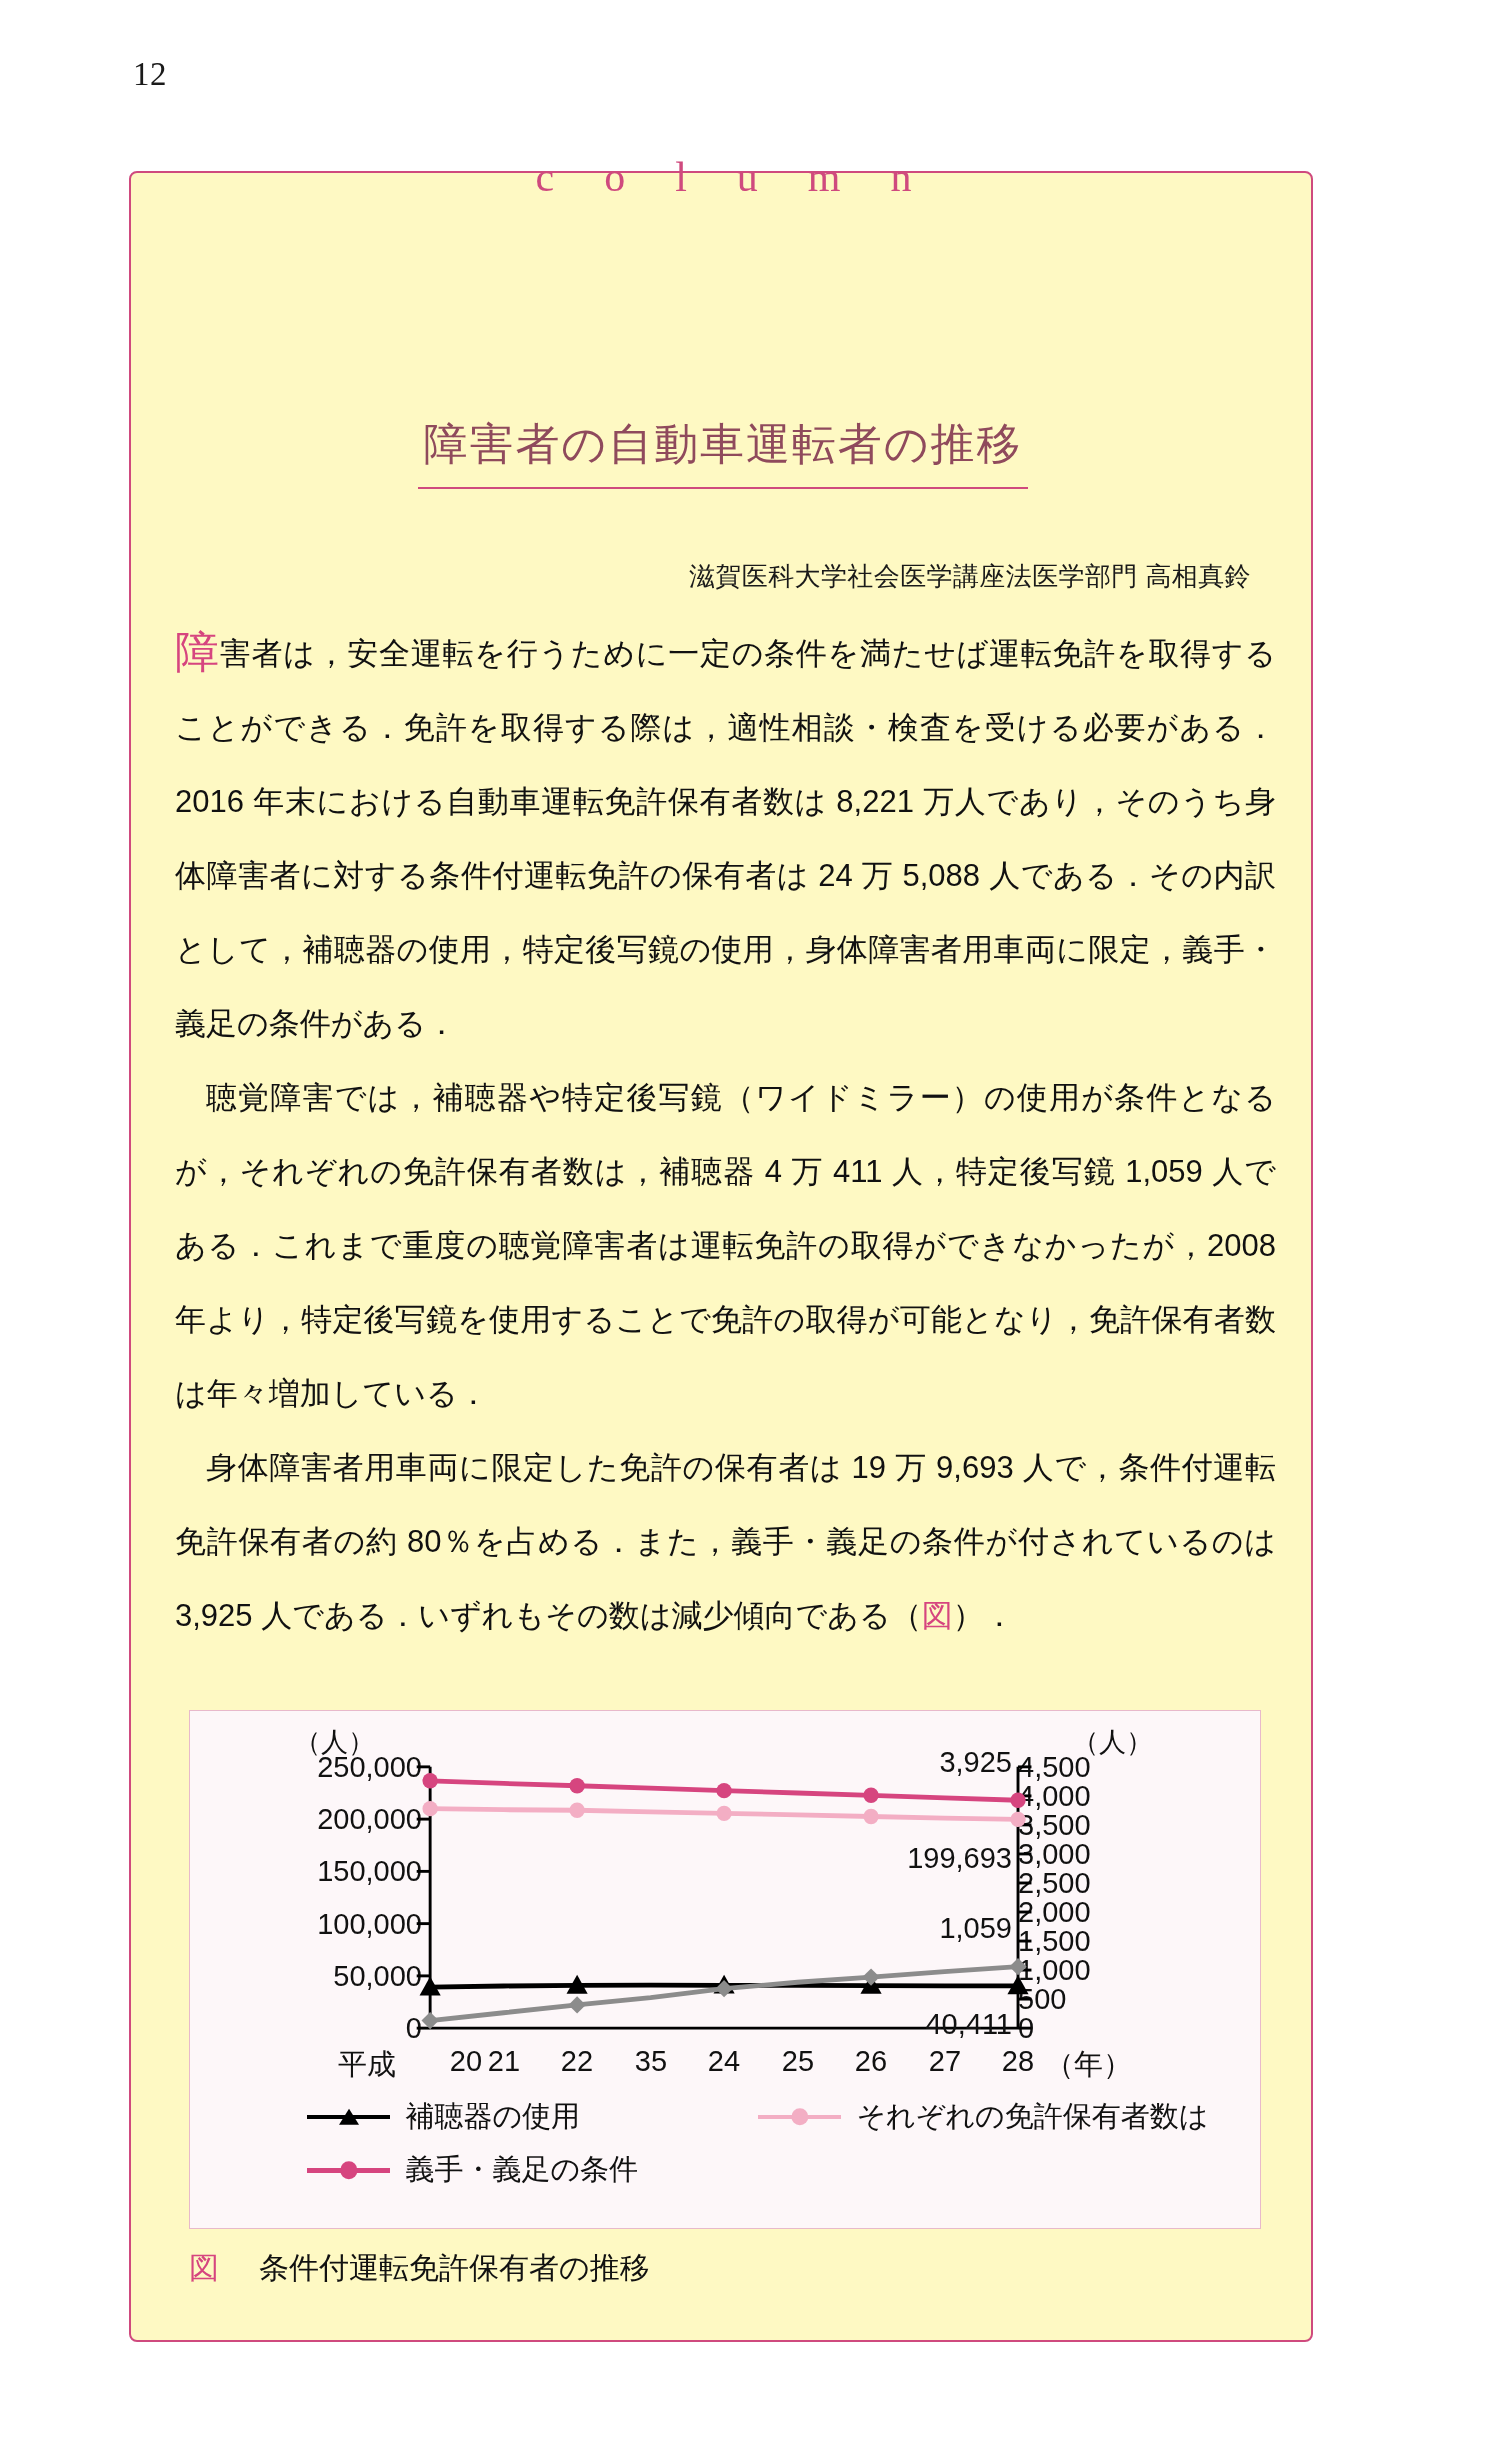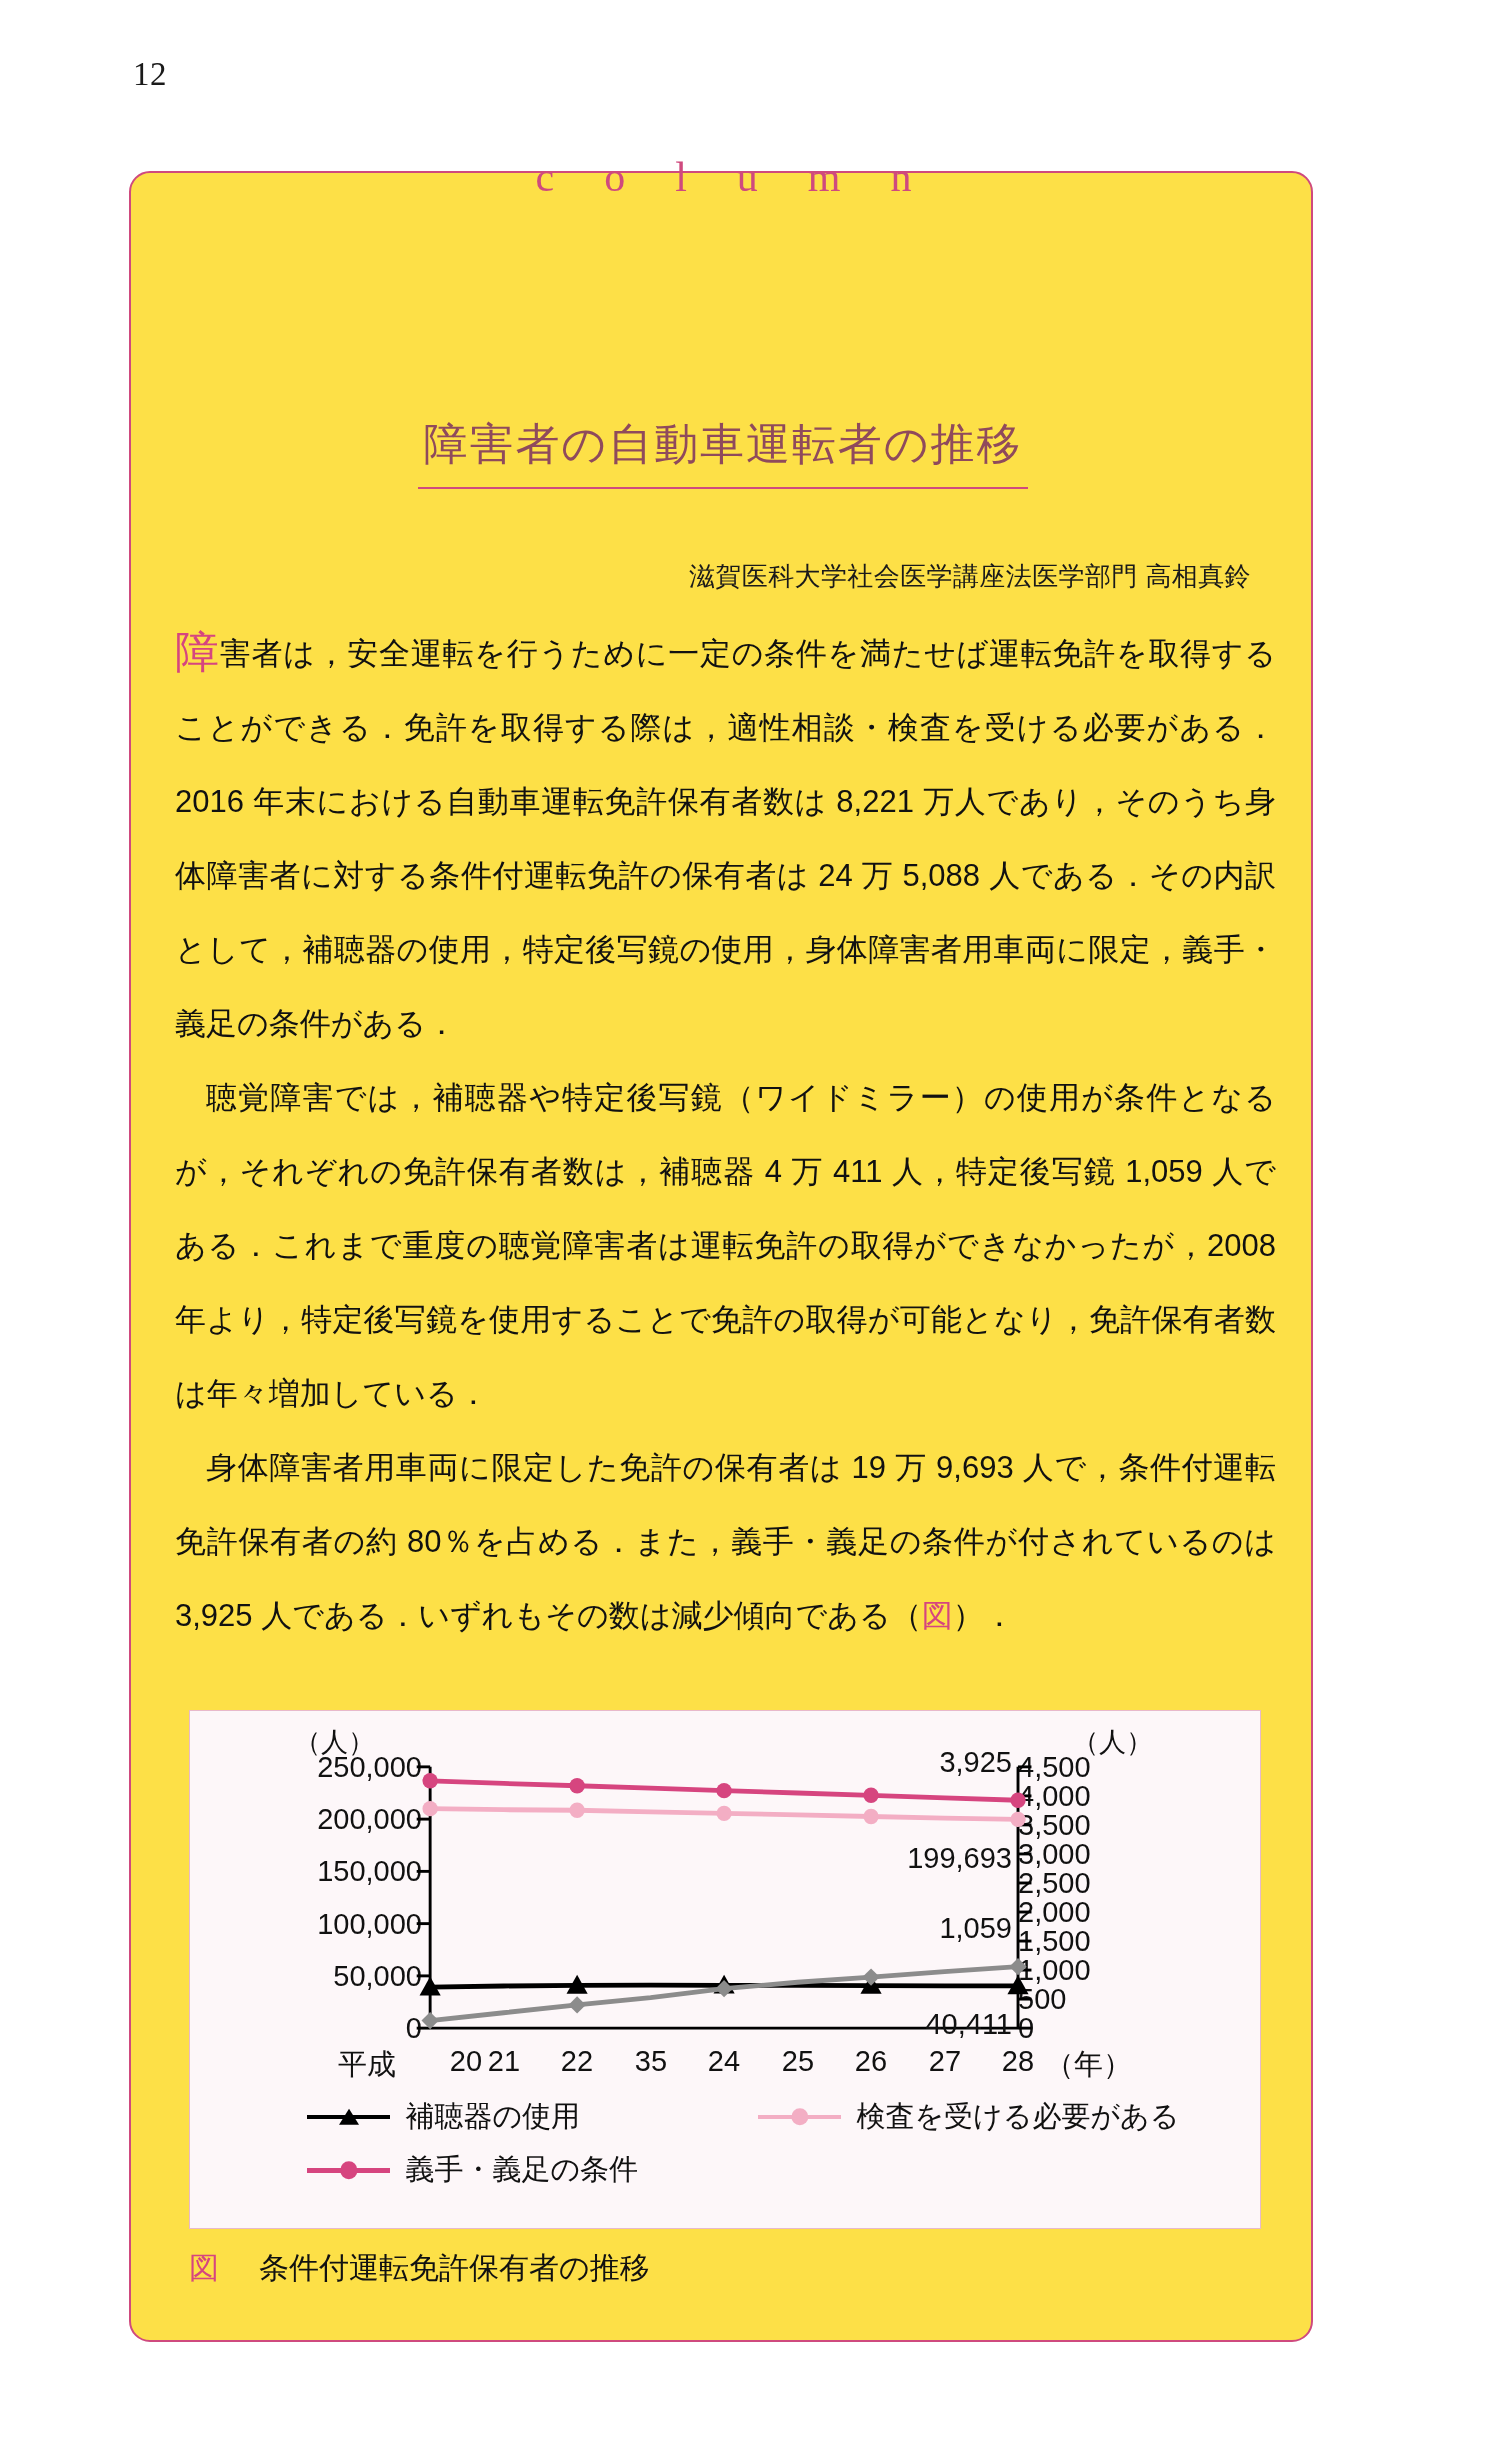--- a/index.html
+++ b/index.html
@@ -27,23 +27,23 @@
     letter-spacing: 0.5px;
   }
 
   
   .column-card {
     position: absolute;
     left: 129px;
     top: 171px;
     width: 1184px;
     height: 2171px;
-    background: #fde047;
+    background: #fef9c3;
     border: 2.4px solid #cf4a7e;
-    border-radius: 21px;
+    border-radius: 8px;
     box-sizing: border-box;
   }
 
   
   .column-word {
     position: absolute;
     left: 0;
     top: 156px;
     width: 1403px;
     text-align: center;
@@ -386,21 +386,21 @@
             <span class="lbar" style="background: rgb(0, 0, 0);"></span>
             <span class="lmark mk-tri" style="border-bottom-color: rgb(0, 0, 0);"></span>
           </span>
           <span>補聴器の使用</span>
         </div>
         <div class="legend-item">
           <span class="legend-swatch">
             <span class="lbar" style="background: rgb(243, 174, 196);"></span>
             <span class="lmark mk-cir" style="background: rgb(243, 174, 196);"></span>
           </span>
-          <span>検査を受ける必要がある</span>
+          <span>それぞれの免許保有者数は</span>
         </div>
         <div class="legend-item">
           <span class="legend-swatch">
             <span class="lbar" style="background: rgb(214, 69, 127);"></span>
             <span class="lmark mk-cir" style="background: rgb(214, 69, 127);"></span>
           </span>
           <span>義手・義足の条件</span>
         </div>
       </div>
   </div>

